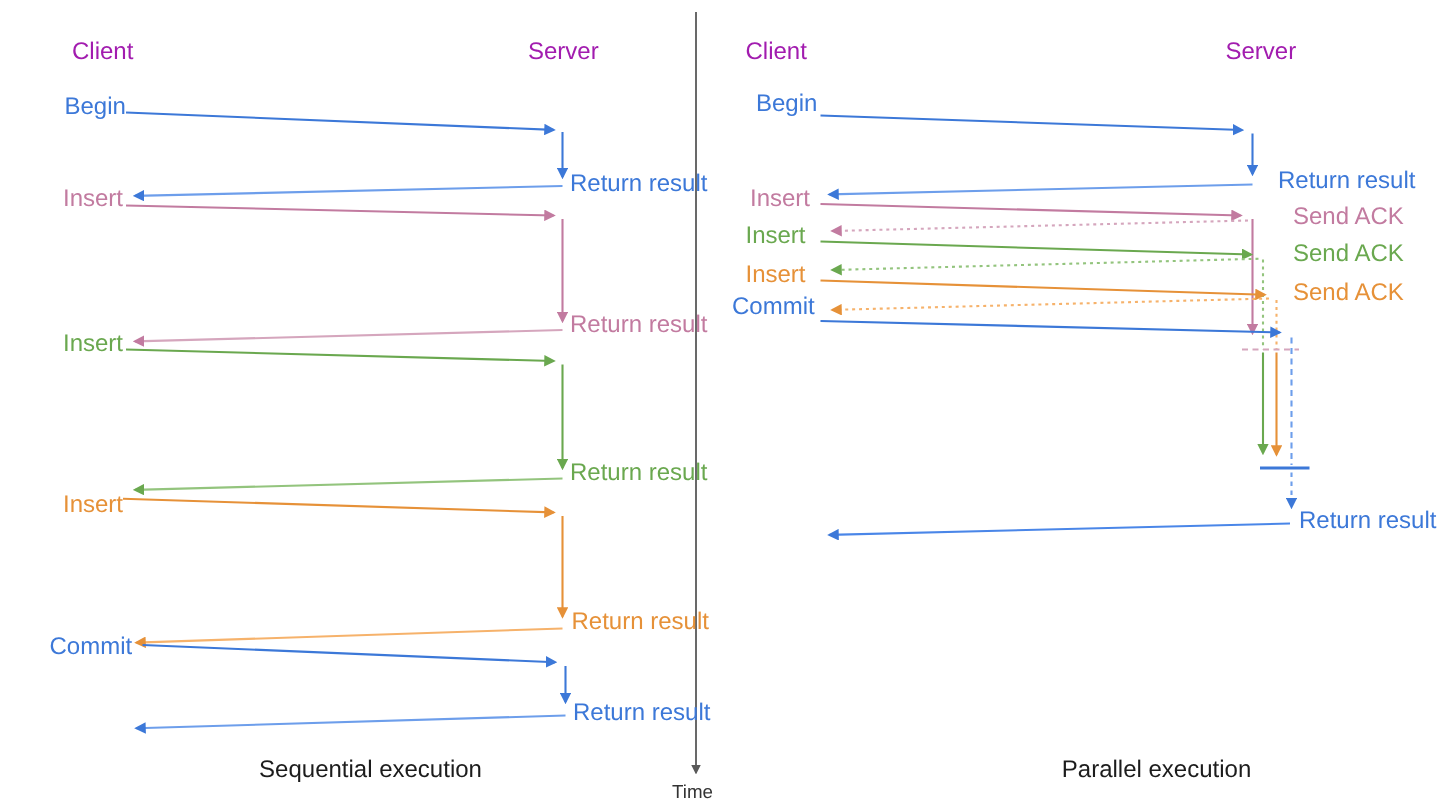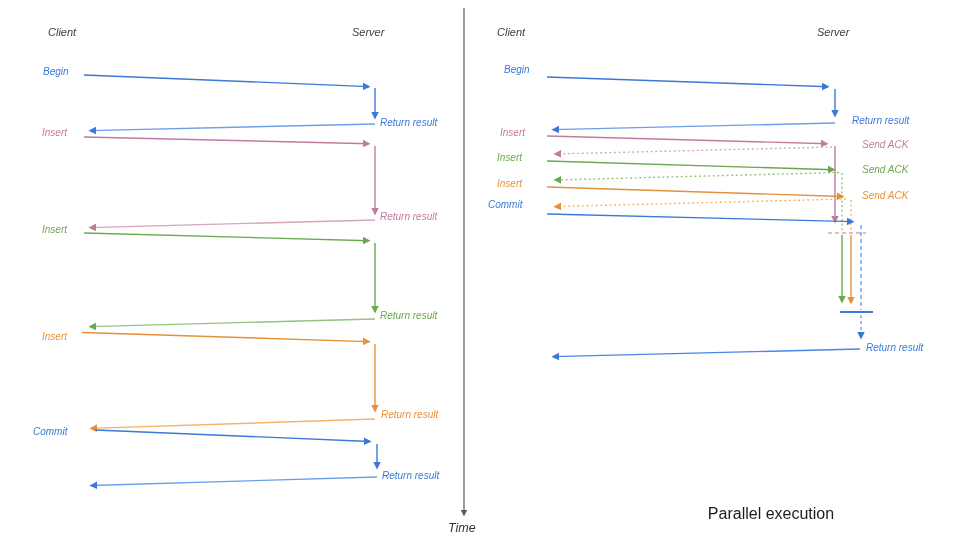--- a/index.html
+++ b/index.html
@@ -1,24 +1,24 @@
 <!DOCTYPE html>
 <html><head>
 <meta charset="utf-8">
 <style>
   html,body{margin:0;padding:0;background:#ffffff;}
   #stage{
     position:relative;width:960px;height:540px;background:#ffffff;overflow:hidden;
     font-family:"Liberation Sans","DejaVu Sans",sans-serif;
   }
   #wires{position:absolute;left:0;top:0;width:960px;height:540px;}
-  .lbl{position:absolute;font-size:10px;line-height:14px;white-space:nowrap;font-style:italic;}
-  .hdr{position:absolute;font-size:11px;font-style:italic;color:#404040;white-space:nowrap;}
+  .lbl{position:absolute;font-size:16px;line-height:14px;white-space:nowrap;}
+  .hdr{position:absolute;font-size:16px;color:#a21caf;white-space:nowrap;}
   .title{position:absolute;font-size:16px;color:#1c1c1c;transform:translateX(-50%);white-space:nowrap;}
-  .time{position:absolute;font-size:12.5px;color:#333333;white-space:nowrap;font-style:italic;}
+  .time{position:absolute;font-size:12.5px;color:#333333;white-space:nowrap;}
   .c-blue{color:#3c78d8}.c-pink{color:#c27ba0}.c-green{color:#6aa84f}.c-orange{color:#e69138}
 </style>
 </head>
 <body>
 
 <div id="stage">
 
   <svg id="wires" viewBox="0 0 960 540" xmlns="http://www.w3.org/2000/svg">
     <defs>
       <marker id="mBlue" viewBox="0 0 10 10" refX="8" refY="5" markerWidth="5.5" markerHeight="5.5" orient="auto-start-reverse">
@@ -105,20 +105,21 @@
   <span class="lbl c-blue" style="left:380px;top:116px">Return result</span>
   <span class="lbl c-pink" style="left:42px;top:126px">Insert</span>
   <span class="lbl c-pink" style="left:380px;top:210px">Return result</span>
   <span class="lbl c-green" style="left:42px;top:223px">Insert</span>
   <span class="lbl c-green" style="left:380px;top:309px">Return result</span>
   <span class="lbl c-orange" style="left:42px;top:330px">Insert</span>
   <span class="lbl c-orange" style="left:381px;top:408px">Return result</span>
   <span class="lbl c-blue" style="left:33px;top:425px">Commit</span>
   <span class="lbl c-blue" style="left:382px;top:469px">Return result</span>
 
+  <span class="title" style="left:247px;top:505px">Sequential execution</span>
 
   <span class="hdr" style="left:497px;top:26px">Client</span>
   <span class="hdr" style="left:817px;top:26px">Server</span>
 
   <span class="lbl c-blue" style="left:504px;top:63px">Begin</span>
   <span class="lbl c-blue" style="left:852px;top:114px">Return result</span>
   <span class="lbl c-pink" style="left:500px;top:126px">Insert</span>
   <span class="lbl c-pink" style="left:862px;top:138px">Send ACK</span>
   <span class="lbl c-green" style="left:497px;top:151px">Insert</span>
   <span class="lbl c-green" style="left:862px;top:163px">Send ACK</span>

